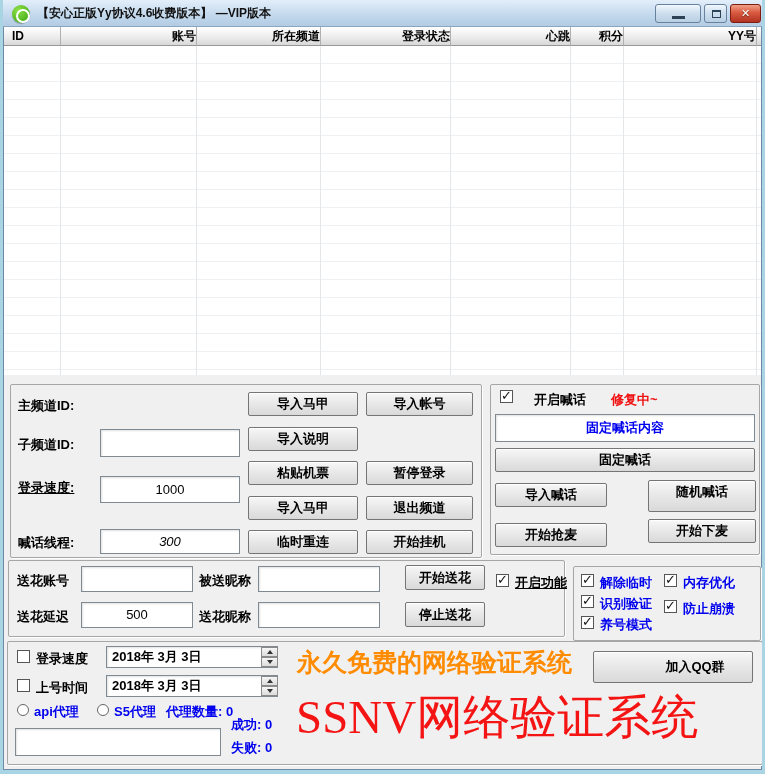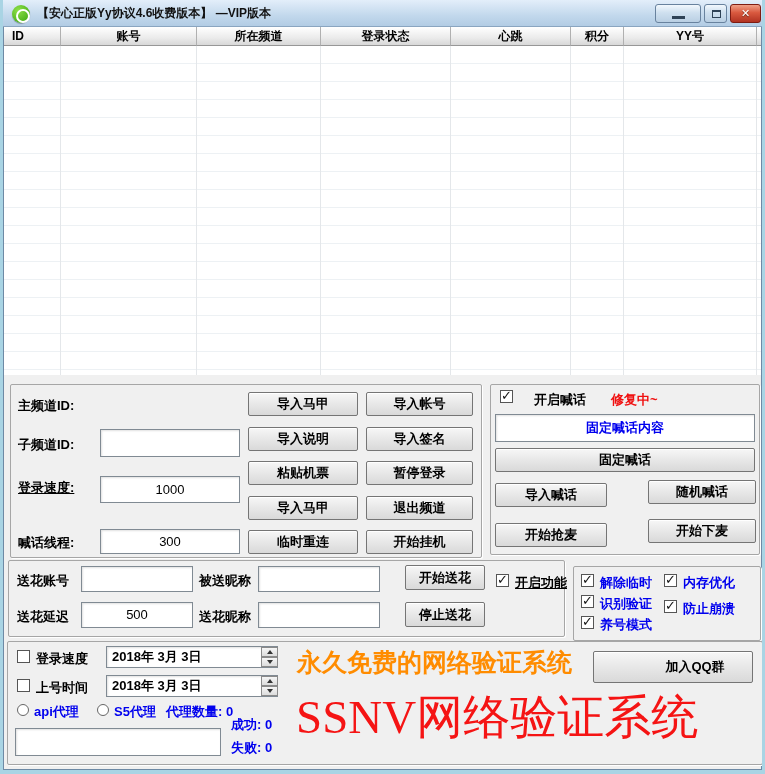--- a/index.html
+++ b/index.html
@@ -30,21 +30,21 @@
   .glyph-min { position:absolute; left:50%; top:11px; width:13px; height:3px; margin-left:-6px; background:#2e4256; }
   .glyph-max { position:absolute; left:50%; top:5px; width:9px; height:8px; margin-left:-4px;
                border:1px solid #2e4256; border-top-width:2px; }
   .glyph-close { display:block; text-align:center; line-height:17px; color:#fff; font-size:11px;
                font-weight:bold; text-shadow:0 1px 1px rgba(0,0,0,.5); }
 
   
   .grid-header { position:absolute; left:1px; top:27px; width:757px; height:19px; display:flex; }
   .gh-cell { height:19px; background:linear-gradient(#ffffff,#ebebeb 60%,#d8d8d8);
              border-right:1px solid #b0b0b0; border-bottom:1px solid #979797;
-             font-size:12px; font-weight:bold; text-align:center; line-height:18px; overflow:hidden; }
+             font-size:12px; font-weight:bold; text-align:right; line-height:18px; overflow:hidden; }
   .grid-body { position:absolute; left:1px; top:46px; width:757px; height:329px; background:#fff; display:flex;
                background-image:repeating-linear-gradient(to bottom, #ffffff 0px, #ffffff 17px, #edf1f4 17px, #edf1f4 18px); }
   .gb-col { height:100%; border-right:1px solid #e4e7ea; }
   .w0{width:57px}.w1{width:136px}.w2{width:124px}.w3{width:130px}.w4{width:120px}.w5{width:53px}.w6{width:133px}
   .wf{flex:1; border-right:none;}
 
   
   .groupbox { position:absolute; border:1px solid #a6a6a6; background:#f0f0f0; border-radius:2px;
               box-shadow:1px 1px 0 #ffffff; }
   .lbl { position:absolute; font-size:13px; font-weight:bold; white-space:nowrap; }
@@ -116,42 +116,41 @@
 
   <span class="lbl" style="left:15px; top:397px;">主频道ID:</span>
 
   <span class="lbl" style="left:15px; top:436px;">子频道ID:</span>
   <div class="tbox" style="left:97px; top:429px; width:140px; height:28px; line-height:26px;"></div>
 
   <span class="lbl" style="left:15px; top:479px;text-decoration:underline;">登录速度:</span>
   <div class="tbox" style="left:97px; top:476px; width:140px; height:27px; line-height:25px;">1000</div>
 
   <span class="lbl" style="left:15px; top:534px;">喊话线程:</span>
-  <div class="tbox" style="left:97px; top:529px; width:140px; height:25px; line-height:23px;">300</div>
+  <div class="tbox" style="left:97px; top:529px; width:140px; height:25px; line-height:23px;font-style:italic;">300</div>
 
   <div class="btn" style="left:245px; top:392px; width:110px; height:24px; line-height:22px;">导入马甲</div>
   <div class="btn" style="left:363px; top:392px; width:107px; height:24px; line-height:22px;">导入帐号</div>
   <div class="btn" style="left:245px; top:427px; width:110px; height:24px; line-height:22px;">导入说明</div>
-  <div class="btn" style="left:363px; top:427px; width:107px; height:24px; line-height:22px;">导入签名</div>
   <div class="btn" style="left:245px; top:461px; width:110px; height:24px; line-height:22px;">粘贴机票</div>
   <div class="btn" style="left:363px; top:461px; width:107px; height:24px; line-height:22px;">暂停登录</div>
   <div class="btn" style="left:245px; top:496px; width:110px; height:24px; line-height:22px;">导入马甲</div>
   <div class="btn" style="left:363px; top:496px; width:107px; height:24px; line-height:22px;">退出频道</div>
   <div class="btn" style="left:245px; top:530px; width:110px; height:24px; line-height:22px;">临时重连</div>
   <div class="btn" style="left:363px; top:530px; width:107px; height:24px; line-height:22px;">开始挂机</div>
 
   <div class="groupbox" style="left:487px; top:384px; width:270px; height:171px;"></div>
   <span class="cb checked" style="left:497px; top:390px;"></span>
   <span class="lbl" style="left:531px; top:391px;">开启喊话</span>
   <span class="lbl red" style="left:608px; top:391px;">修复中~</span>
 
   <div class="tbox blue" style="left:492px; top:414px; width:260px; height:28px; line-height:26px; font-weight:bold;">固定喊话内容</div>
   <div class="btn" style="left:492px; top:448px; width:260px; height:24px; line-height:22px;">固定喊话</div>
   <div class="btn" style="left:492px; top:483px; width:112px; height:24px; line-height:22px;">导入喊话</div>
-  <div class="btn" style="left:645px; top:480px; width:108px; height:24px; line-height:22px;">随机喊话</div>
+  <div class="btn" style="left:645px; top:480px; width:108px; height:32px; line-height:22px;">随机喊话</div>
   <div class="btn" style="left:492px; top:523px; width:112px; height:24px; line-height:22px;">开始抢麦</div>
   <div class="btn" style="left:645px; top:519px; width:108px; height:24px; line-height:22px;">开始下麦</div>
 
   <div class="groupbox" style="left:5px; top:560px; width:557px; height:77px;"></div>
 
   <span class="lbl" style="left:14px; top:572px;">送花账号</span>
   <div class="tbox" style="left:78px; top:566px; width:112px; height:26px; line-height:24px;"></div>
   <span class="lbl" style="left:196px; top:572px;">被送昵称</span>
   <div class="tbox" style="left:255px; top:566px; width:122px; height:26px; line-height:24px;"></div>
   <div class="btn" style="left:402px; top:565px; width:80px; height:25px; line-height:23px;">开始送花</div>

